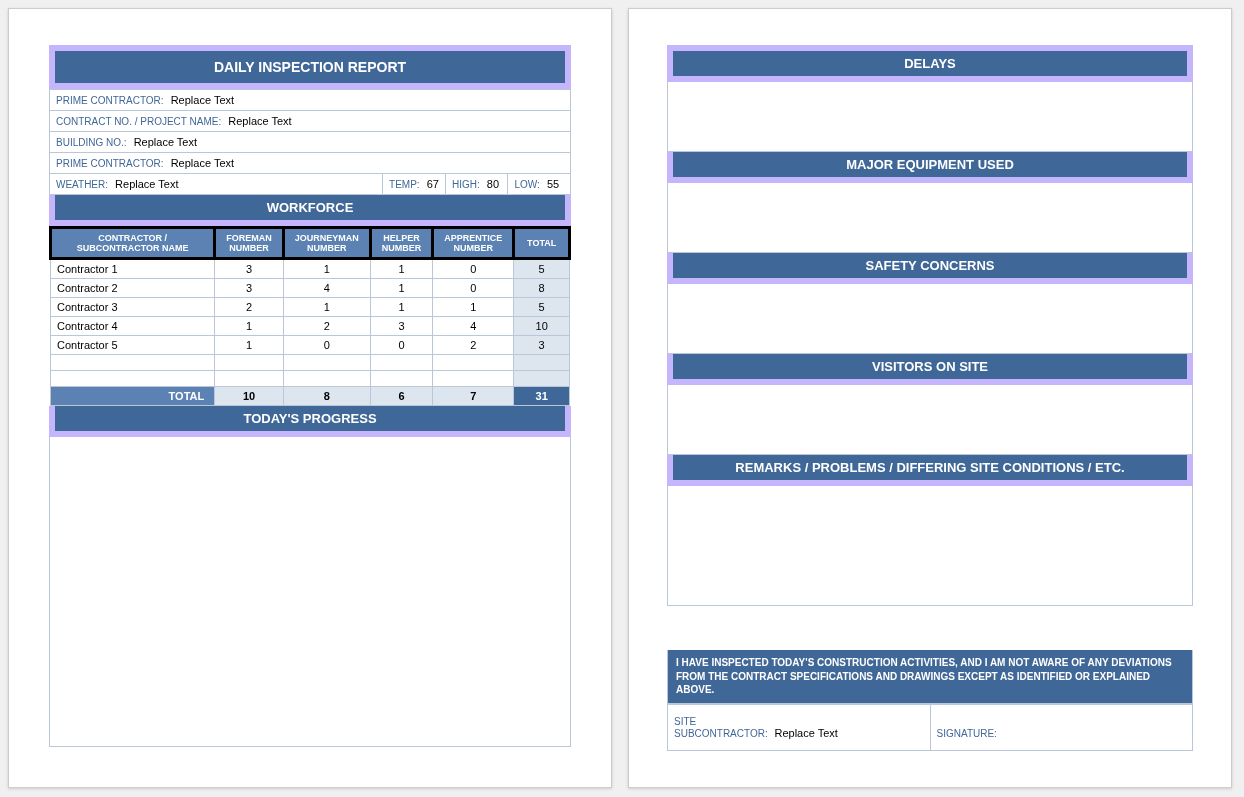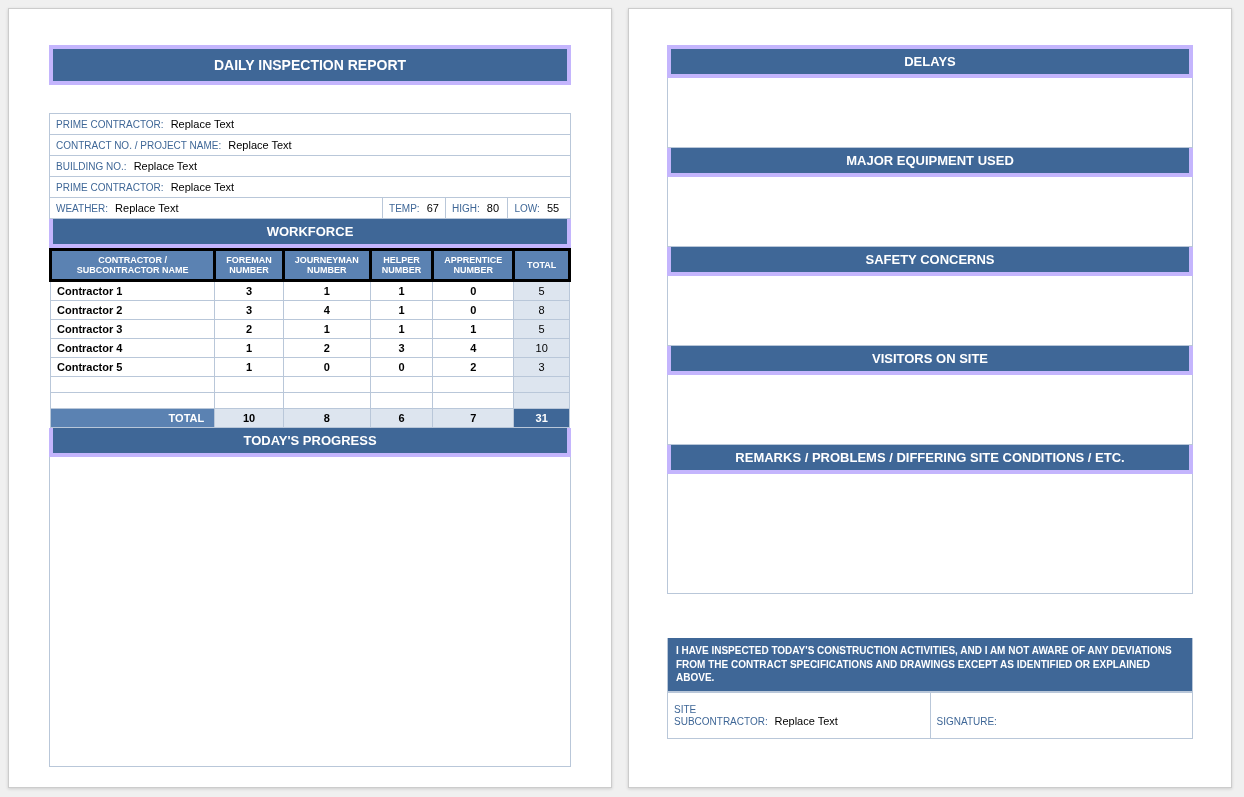--- a/index.html
+++ b/index.html
@@ -22,27 +22,26 @@
     padding: 36px 40px 36px 40px;
   }
   .page.page2 { padding: 36px 38px 36px 38px; }
   .banner {
     background: #3f6797;
     color: #fff;
     font-weight: bold;
     text-align: center;
     padding: 8px 4px;
     font-size: 14px;
-    border: 4px solid #c4b5fd;
+    border: 6px solid #c4b5fd;
   }
   .banner.small { font-size: 13px; padding: 5px 4px; }
   table.info {
     width: 100%;
     border-collapse: collapse;
-    margin-top: 28px;
   }
   table.info td {
     border: 1px solid #b9c7d9;
     padding: 4px 6px;
     font-size: 11px;
     vertical-align: middle;
   }
   .lbl { color: #3f6797; font-size: 10px; }
   .val { color: #000; font-size: 11px; padding-left: 4px; }
   .lblcell { white-space: nowrap; }
@@ -59,21 +58,20 @@
     font-weight: bold;
     text-align: center;
     padding: 4px 10px;
     border: 3px solid #000000;
   }
   table.workforce td {
     border: 1px solid #b9c7d9;
     padding: 3px 6px;
     text-align: center;
     height: 18px;
-    font-weight: bold;
   }
   table.workforce td.name { text-align: left; }
   table.workforce td.tot { background: #dde5ef; font-weight: normal; }
   table.workforce tr.blank td { height: 16px; }
   table.workforce tr.totalrow td {
     background: #5b82b2;
     color: #fff;
     font-weight: bold;
   }
   table.workforce tr.totalrow td.totlabel { text-align: right; padding-right: 10px; }

